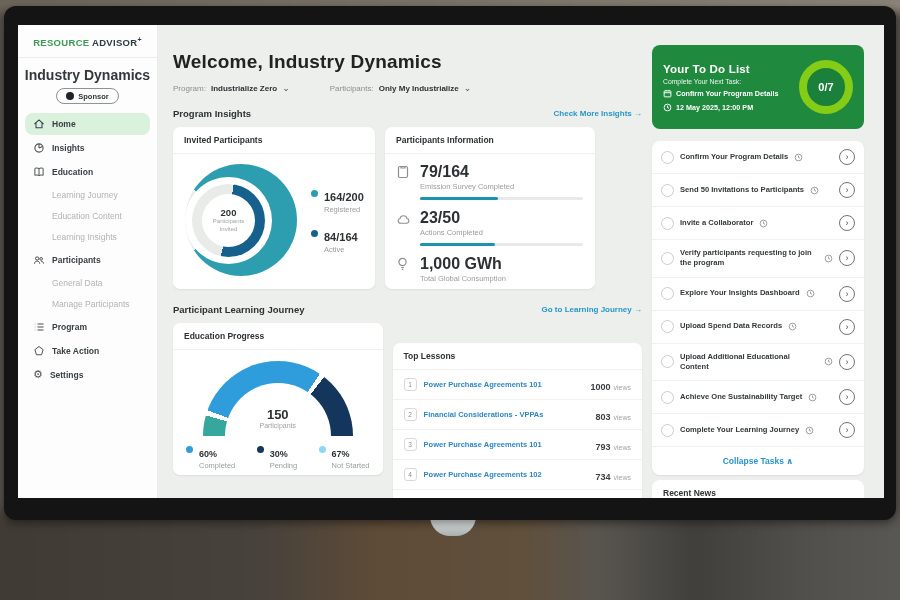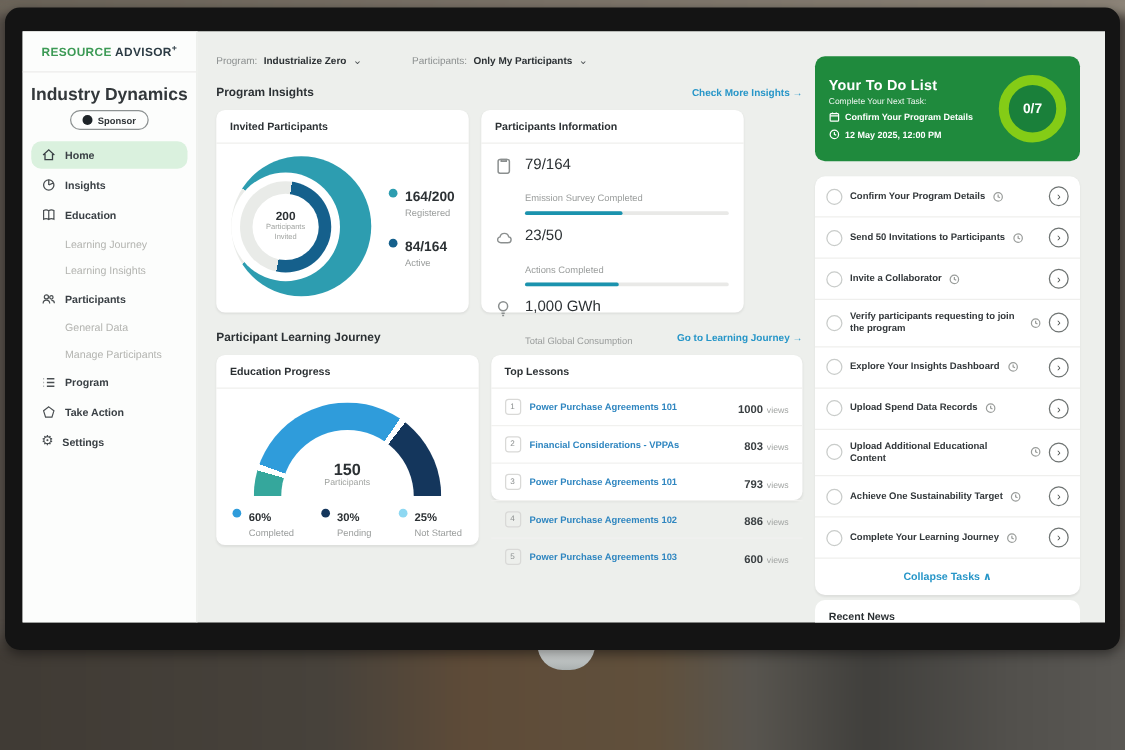--- a/index.html
+++ b/index.html
@@ -73,38 +73,38 @@
   .leg-item { display:flex; gap:6px; }
   .leg-dot { width:7px; height:7px; border-radius:50%; margin-top:3px; flex-shrink:0; }
   .leg-val { font-size:11px; font-weight:bold; color:#2c3134; }
   .leg-lab { font-size:7.5px; color:#9a9d9c; }
 
   
   .card-info { width:210px; height:162px; }
   .stat-row { display:flex; gap:9px; padding:9px 12px 0; }
   .stat-ic { width:14px; color:#8b8f8f; padding-top:2px; flex-shrink:0; }
   .stat-txt { flex:1; }
-  .stat-v { font-size:12px; font-weight:normal; color:#2c3134; }
-  .stat-l { font-size:7.5px; color:#9a9d9c; margin-top:16px; }
+  .stat-v { font-size:16px; font-weight:bold; color:#2c3134; }
+  .stat-l { font-size:7.5px; color:#9a9d9c; margin-top:1px; }
   .bar { height:3px; background:#e9e9e7; border-radius:2px; margin-top:6px; }
   .bar-fill { height:3px; background:#1b93ae; border-radius:2px; }
 
   
   .card-edu { width:210px; height:152px; }
   .gauge-wrap { width:150px; height:75px; overflow:hidden; margin:11px auto 0; position:relative; }
   .gauge { width:150px; height:150px; border-radius:50%;
     background:conic-gradient(from 270deg,#35a79c 0deg 16deg,#fff 16deg 20deg,#2f9cdb 20deg 124deg,#fff 124deg 128deg,#14365c 128deg 180deg,#fff 180deg 360deg); }
   .gauge-hole { position:absolute; left:22px; top:22px; width:106px; height:106px; border-radius:50%;
     background:#fff; text-align:center; }
   .gauge-hole .v { font-size:13px; font-weight:bold; color:#2c3134; margin-top:24px; }
   .gauge-hole .l { font-size:7px; color:#a0a3a0; }
   .gauge-legend { display:flex; justify-content:space-between; padding:0 13px; margin-top:7px; }
 
   
-  .card-lessons { width:250px; height:116px; }
+  .card-lessons { width:250px; height:196px;margin-top:20px; }
   .lesson { display:flex; align-items:center; gap:7px; padding:5.5px 11px; border-bottom:1px solid #f1f1ef; }
   .lesson:last-child { border-bottom:none; }
   .rank { width:13px; height:13px; border:1px solid #d9d9d7; border-radius:3px; font-size:6.5px;
     color:#8b8f8f; display:flex; align-items:center; justify-content:center; flex-shrink:0; }
   .lesson-t { color:#2f86c0; font-size:7.5px; font-weight:bold; flex:1; cursor:pointer; }
   .views-n { font-size:9px; font-weight:bold; color:#3a3f42; }
   .views-w { font-size:7px; color:#a2a5a3; margin-left:3px; }
 
   
   .todo-green { position:absolute; left:634px; top:20px; width:212px; height:84px; background:#1f8a3d;
@@ -166,20 +166,21 @@
             </svg>
           <span>Insights</span>
         </div>
         <div class="nav-item">
           <svg width="12" height="12" viewBox="0 0 16 16" fill="none" stroke="#4a4f52" stroke-width="1.3">
               <path d="M8 3.5 C6.5 2.5 4 2.5 2.5 3.2 V12.5 C4 11.8 6.5 11.8 8 12.8 C9.5 11.8 12 11.8 13.5 12.5 V3.2 C12 2.5 9.5 2.5 8 3.5 Z M8 3.5 V12.8"></path>
             </svg>
           <span>Education</span>
         </div>
         <div class="nav-sub">Learning Journey</div>
+        <div class="nav-sub">Education Content</div>
         <div class="nav-sub">Learning Insights</div>
         <div class="nav-item">
           <svg width="12" height="12" viewBox="0 0 16 16" fill="none" stroke="#4a4f52" stroke-width="1.3">
               <circle cx="5.5" cy="6" r="2.2"></circle>
               <circle cx="10.8" cy="6.5" r="1.8"></circle>
               <path d="M2 13 C2 10.5 4 9.5 5.5 9.5 C7 9.5 9 10.5 9 13 M10.8 9.8 C12.5 9.8 14 10.8 14 12.8"></path>
             </svg>
           <span>Participants</span>
         </div>
         <div class="nav-sub">General Data</div>
@@ -196,29 +197,30 @@
             </svg>
           <span>Take Action</span>
         </div>
         <div class="nav-item">
           <span class="txticon">⚙</span>
           <span>Settings</span>
         </div>
       </div>
 
       <div class="main">
+        <h1>Welcome, Industry Dynamics</h1>
         <div class="filters">
           <div class="filter">
             <span>Program:</span>
             <b>Industrialize Zero</b>
             <span class="chev">⌄</span>
           </div>
           <div class="filter">
             <span>Participants:</span>
-            <b>Only My Participants</b>
+            <b>Only My Industrialize</b>
             <span class="chev">⌄</span>
           </div>
         </div>
 
         <div class="section-row">
           <span class="section-title">Program Insights</span>
           <span class="tlink"><span>Check More Insights</span> <span>→</span></span>
         </div>
 
         <div class="cards-row">
@@ -311,21 +313,21 @@
                 <span><span class="leg-val" style="font-size:9px">60%</span>
                 <div class="leg-lab">Completed</div></span>
               </div>
               <div class="leg-item">
                 <span class="leg-dot" style="background-color: rgb(20, 54, 92);"></span>
                 <span><span class="leg-val" style="font-size:9px">30%</span>
                 <div class="leg-lab">Pending</div></span>
               </div>
               <div class="leg-item">
                 <span class="leg-dot" style="background-color: rgb(142, 216, 242);"></span>
-                <span><span class="leg-val" style="font-size:9px">25%</span>
+                <span><span class="leg-val" style="font-size:9px">67%</span>
                 <div class="leg-lab">Not Started</div></span>
               </div>
             </div>
           </div>
 
           <div class="card card-lessons">
             <div class="card-h">Top Lessons</div>
             <div class="lesson">
               <span class="rank">1</span>
               <span class="lesson-t">Power Purchase Agreements 101</span>
@@ -337,21 +339,21 @@
               <span><span class="views-n">803</span><span class="views-w">views</span></span>
             </div>
             <div class="lesson">
               <span class="rank">3</span>
               <span class="lesson-t">Power Purchase Agreements 101</span>
               <span><span class="views-n">793</span><span class="views-w">views</span></span>
             </div>
             <div class="lesson">
               <span class="rank">4</span>
               <span class="lesson-t">Power Purchase Agreements 102</span>
-              <span><span class="views-n">886</span><span class="views-w">views</span></span>
+              <span><span class="views-n">734</span><span class="views-w">views</span></span>
             </div>
             <div class="lesson">
               <span class="rank">5</span>
               <span class="lesson-t">Power Purchase Agreements 103</span>
               <span><span class="views-n">600</span><span class="views-w">views</span></span>
             </div>
           </div>
         </div>
       </div>
 

